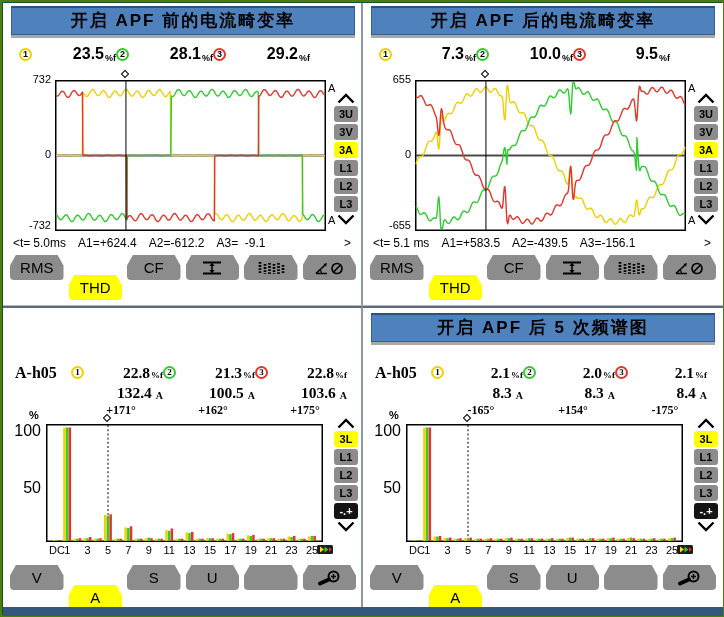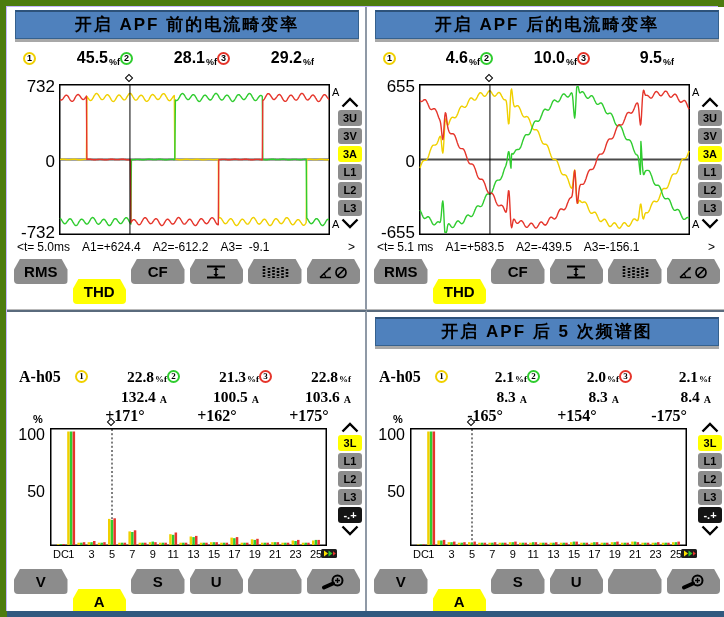--- a/index.html
+++ b/index.html
@@ -1,18 +1,18 @@
 <!DOCTYPE html>
 <html style="--header: #4f81bd; --footer: #31597f; --btn: #8c8c8c; --active: #ffff00; --phase1: #f0d000; --phase2: #2fcc2f; --phase3: #e5352b;"><head>
 <meta charset="utf-8">
 <style>
   html,body{margin:0;padding:0;background:#e8e8e8;}
   *{box-sizing:border-box;}
   body{font-family:"Liberation Sans","DejaVu Sans",sans-serif;color:#000;}
-  .frame{width:724px;height:617px;background:#c4b5fd;border:6px solid #4d7c0f;padding:1px;
+  .frame{width:724px;height:617px;background:#14532d;border:2px solid #4d7c0f;padding:1px;
          display:grid;grid-template-columns:360px 360px;grid-template-rows:303px 301px 9px;}
   .quad{position:relative;background:#fff;overflow:hidden;}
   .q-left{border-right:2px solid #8f99a6;}
   .q-top{border-bottom:1px solid #b9b9b9;}
   .q-bot{border-top:2px solid #5a6b7d;}
   .bottombar{grid-column:1/3;background:var(--footer,#31597f);}
 
   .hdr{position:absolute;left:8px;top:3px;width:344px;height:29px;background:var(--header,#4f81bd);
        border:1px solid #35618e;border-top:2px solid #2d527a;box-shadow:0 3px 0 #a8a8a8;
        text-align:center;line-height:26px;font-size:17px;font-weight:bold;letter-spacing:2px;color:#000;}
@@ -24,21 +24,21 @@
         font-size:9px;font-weight:bold;line-height:1;}
   .r1{border-color:var(--phase1,#f0d000);}
   .r2{border-color:var(--phase2,#2fcc2f);}
   .r3{border-color:var(--phase3,#e5352b);}
 
   .thd-row{position:absolute;left:16px;top:40px;width:310px;height:22px;display:flex;}
   .thd-item{display:flex;align-items:center;width:97px;}
   .tval{flex:1;text-align:right;font-size:16px;}
   .unit{font-size:9px;font-weight:bold;margin-left:1px;align-self:flex-end;padding-bottom:2px;white-space:pre;}
 
-  .ylab{position:absolute;left:8px;width:40px;text-align:right;font-size:17px;}
+  .ylab{position:absolute;left:8px;width:40px;text-align:right;font-size:11px;}
   .yl1{top:70px;} .yl2{top:145px;} .yl3{top:216px;}
   .yunit{position:absolute;left:325px;font-size:11px;}
   .yu1{top:79px;} .yu2{top:211px;}
 
   .plot{position:absolute;left:52px;top:77px;width:271px;height:151px;}
   .plot.spec{left:43px;top:116px;width:277px;height:118px;}
 
   .cursor-marker{position:absolute;width:6px;height:6px;border:1.4px solid #000;background:#fff;transform:rotate(45deg);}
   .cm-wave{left:119px;top:68px;}
   .cm-spec{left:101px;top:107px;}
@@ -51,52 +51,52 @@
   .sbtn.dark{background:#141414;color:#fff;}
   .schev{width:20px;height:11px;display:flex;align-items:center;justify-content:center;background:transparent;}
 
   .status{position:absolute;left:10px;top:233px;width:340px;display:flex;align-items:center;font-size:12px;}
   .status span{white-space:pre;margin-right:12px;}
   .status span:first-child{margin-right:3px;}
   .nav-next{margin-left:auto;margin-right:2px !important;}
 
   .btnrow{position:absolute;left:7px;width:346px;height:26px;display:flex;gap:5px;}
   .br-wave{top:252px;} .br-spec{top:257px;}
-  .skey{flex:1;height:25px;background:var(--btn,#8c8c8c);color:#000;font-weight:bold;font-size:15px;
+  .skey{flex:1;height:25px;background:var(--btn,#8c8c8c);color:#000;font-weight:normal;font-size:15px;
         display:flex;align-items:center;justify-content:center;
         clip-path:polygon(0% 100%,0% 42%,11% 0%,89% 0%,100% 42%,100% 100%);border-radius:4px;}
   .skey.active{background:var(--active,#ffff00);margin-top:20px;}
 
   
   .h05{position:absolute;left:12px;top:55px;display:flex;font-family:Liberation Serif, serif;}
   .h05-label{width:56px;font-size:16px;font-weight:bold;padding-top:1px;}
   .ph{width:92px;}
   .ph-r1{display:flex;align-items:center;height:19px;}
   .ph-r2{display:flex;align-items:center;height:21px;padding-left:14px;}
   .pval{flex:1;text-align:right;font-size:15.5px;font-weight:bold;}
   .unitA{font-size:10px;font-weight:bold;margin-left:4px;align-self:flex-end;padding-bottom:2px;}
-  .ph-r3{height:13px;text-align:center;font-weight:bold;font-size:16px;padding-left:8px;}
+  .ph-r3{height:13px;text-align:center;font-weight:bold;font-size:12px;padding-left:8px;}
   .pct-lab{position:absolute;left:26px;top:101px;font-size:11px;font-weight:bold;}
   .ytick{position:absolute;left:10px;width:28px;text-align:right;font-size:16px;}
   .t100{top:114px;} .t50{top:171px;}
   .xlabels{position:absolute;left:43px;top:236px;width:277px;height:13px;}
   .xlabels span{position:absolute;width:18px;text-align:center;font-size:11px;top:0;}
   .next-badge{position:absolute;left:314px;top:237px;width:16px;height:9px;line-height:0;}
 </style>
 </head>
 <body>
 
 <div class="frame">
 
   <div class="quad q-left q-top">
     <div class="hdr">开启 APF 前的电流畸变率</div>
     <div class="thd-row">
       <span class="thd-item">
         <span class="ring r1">1</span>
-        <b class="tval">45.5</b>
+        <b class="tval">23.5</b>
         <span class="unit">%f</span>
       </span>
       <span class="thd-item">
         <span class="ring r2">2</span>
         <b class="tval">28.1</b>
         <span class="unit">%f</span>
       </span>
       <span class="thd-item">
         <span class="ring r3">3</span>
         <b class="tval">29.2</b>
@@ -176,21 +176,21 @@
           </svg>
         </div>
       </div>
   </div>
 
   <div class="quad q-top">
     <div class="hdr">开启 APF 后的电流畸变率</div>
     <div class="thd-row">
       <span class="thd-item">
         <span class="ring r1">1</span>
-        <b class="tval">4.6</b>
+        <b class="tval">7.3</b>
         <span class="unit">%f</span>
       </span>
       <span class="thd-item">
         <span class="ring r2">2</span>
         <b class="tval">10.0</b>
         <span class="unit">%f</span>
       </span>
       <span class="thd-item">
         <span class="ring r3">3</span>
         <b class="tval">9.5</b>

